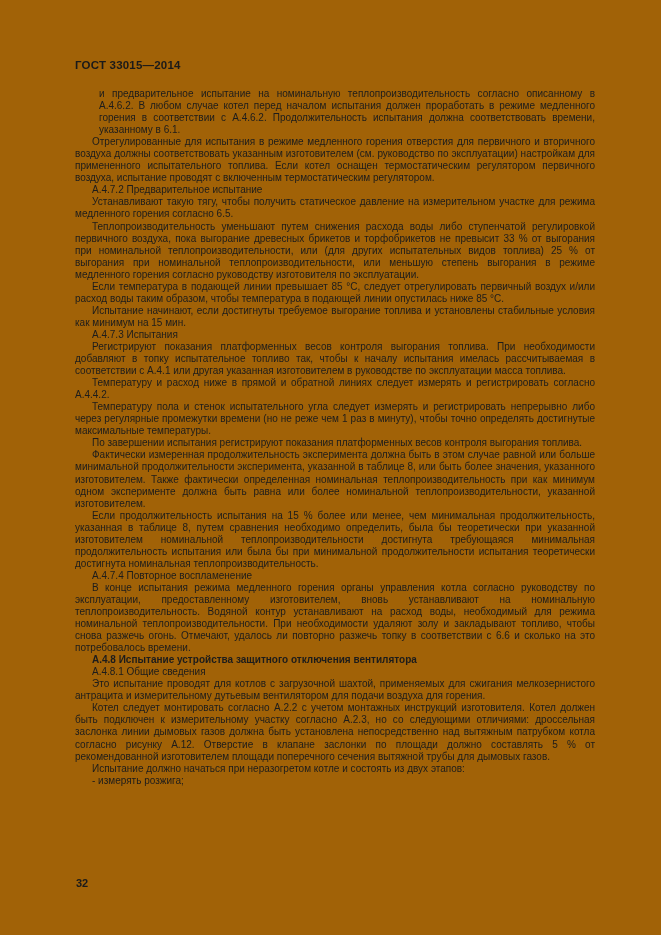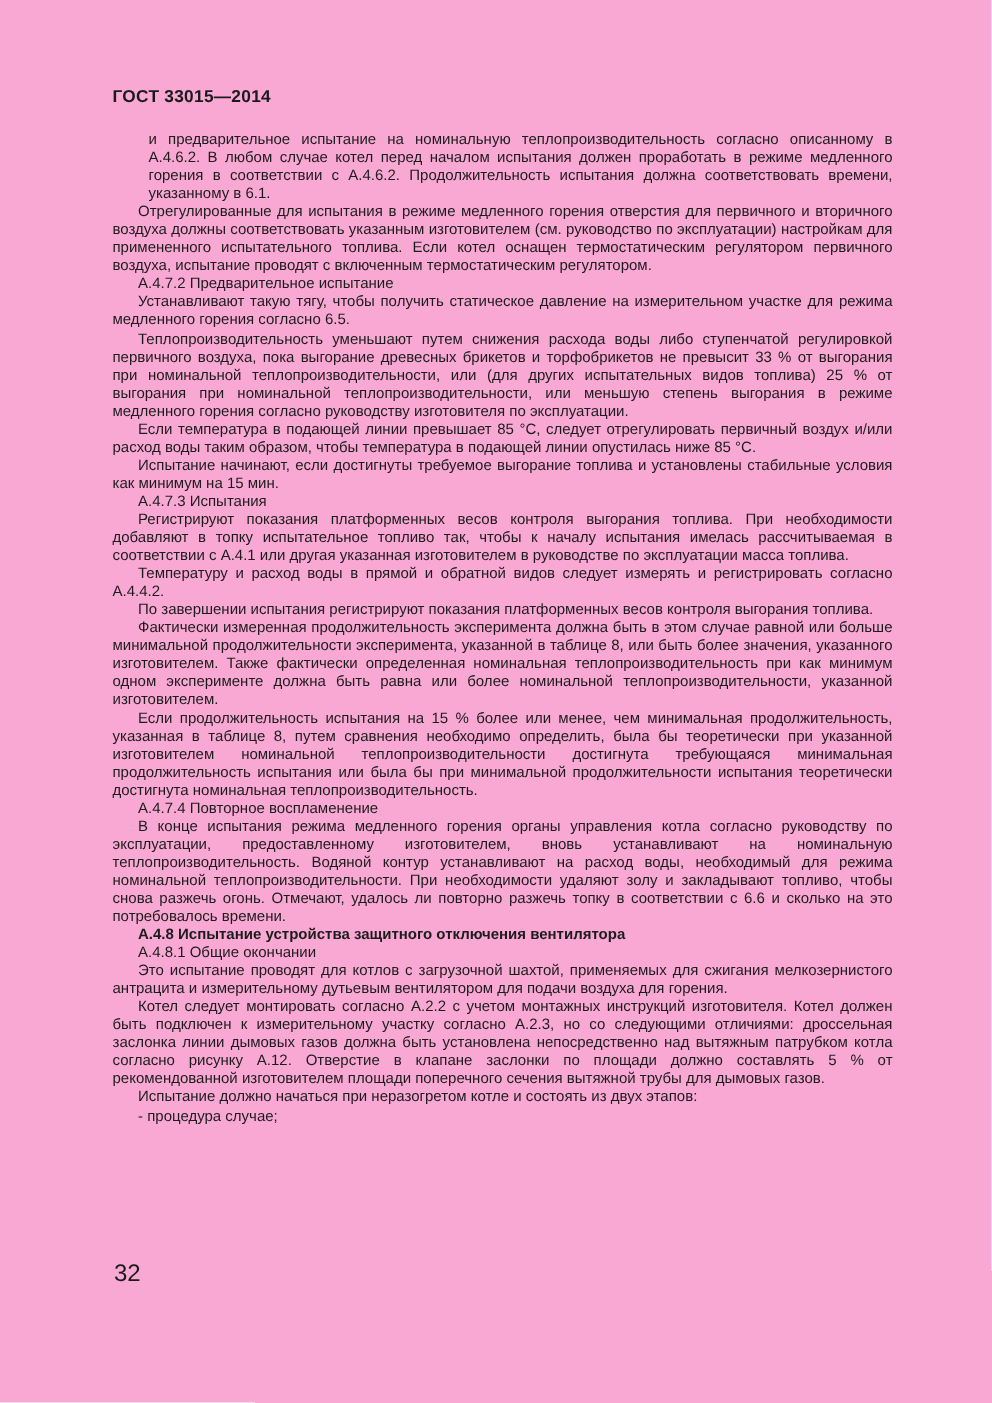--- a/index.html
+++ b/index.html
@@ -4,21 +4,21 @@
 <style>
   html, body {
     margin: 0;
     padding: 0;
     background: #ffffff;
   }
   .page {
     position: relative;
     width: 661px;
     height: 935px;
-    background: #f9a8d4;
+    background: #a16207;
     font-family: "Liberation Sans", sans-serif;
     color: #1c1c1c;
     overflow: hidden;
   }
   .doc-header {
     position: absolute;
     left: 75px;
     top: 59px;
     font-size: 11.5px;
     font-weight: bold;
@@ -40,49 +40,51 @@
   .doc-content p {
     margin: 0;
     padding: 0;
   }
   .doc-content p.flush { text-indent: 0; margin-left: 24px; }
   .doc-content p.indent { text-indent: 17px; }
   .doc-content p.indent-bold { text-indent: 17px; font-weight: bold; }
   .doc-footer {
     position: absolute;
     left: 76px;
-    top: 841px;
-    font-size: 16px;
+    top: 877px;
+    font-size: 11px;
     color: #1a1a1a;
+    font-weight: bold;
   }
 </style>
 </head>
 <body>
 
 <div class="page">
   <div class="doc-header">ГОСТ 33015—2014</div>
 
   <div class="doc-content">
       <p class="flush">и предварительное испытание на номинальную теплопроизводительность согласно описанному в А.4.6.2. В любом случае котел перед началом испытания должен проработать в режиме медленного горения в соответствии с А.4.6.2. Продолжительность испытания должна соответствовать времени, указанному в 6.1.</p>
       <p class="indent">Отрегулированные для испытания в режиме медленного горения отверстия для первичного и вторичного воздуха должны соответствовать указанным изготовителем (см. руководство по эксплуатации) настройкам для примененного испытательного топлива. Если котел оснащен термостатическим регулятором первичного воздуха, испытание проводят с включенным термостатическим регулятором.</p>
       <p class="indent">А.4.7.2 Предварительное испытание</p>
       <p class="indent">Устанавливают такую тягу, чтобы получить статическое давление на измерительном участке для режима медленного горения согласно 6.5.</p>
       <p class="indent">Теплопроизводительность уменьшают путем снижения расхода воды либо ступенчатой регулировкой первичного воздуха, пока выгорание древесных брикетов и торфобрикетов не превысит 33 % от выгорания при номинальной теплопроизводительности, или (для других испытательных видов топлива) 25 % от выгорания при номинальной теплопроизводительности, или меньшую степень выгорания в режиме медленного горения согласно руководству изготовителя по эксплуатации.</p>
       <p class="indent">Если температура в подающей линии превышает 85 °С, следует отрегулировать первичный воздух и/или расход воды таким образом, чтобы температура в подающей линии опустилась ниже 85 °С.</p>
       <p class="indent">Испытание начинают, если достигнуты требуемое выгорание топлива и установлены стабильные условия как минимум на 15 мин.</p>
       <p class="indent">А.4.7.3 Испытания</p>
       <p class="indent">Регистрируют показания платформенных весов контроля выгорания топлива. При необходимости добавляют в топку испытательное топливо так, чтобы к началу испытания имелась рассчитываемая в соответствии с А.4.1 или другая указанная изготовителем в руководстве по эксплуатации масса топлива.</p>
-      <p class="indent">Температуру и расход воды в прямой и обратной видов следует измерять и регистрировать согласно А.4.4.2.</p>
+      <p class="indent">Температуру и расход ниже в прямой и обратной линиях следует измерять и регистрировать согласно А.4.4.2.</p>
+      <p class="indent">Температуру пола и стенок испытательного угла следует измерять и регистрировать непрерывно либо через регулярные промежутки времени (но не реже чем 1 раз в минуту), чтобы точно определять достигнутые максимальные температуры.</p>
       <p class="indent">По завершении испытания регистрируют показания платформенных весов контроля выгорания топлива.</p>
       <p class="indent">Фактически измеренная продолжительность эксперимента должна быть в этом случае равной или больше минимальной продолжительности эксперимента, указанной в таблице 8, или быть более значения, указанного изготовителем. Также фактически определенная номинальная теплопроизводительность при как минимум одном эксперименте должна быть равна или более номинальной теплопроизводительности, указанной изготовителем.</p>
       <p class="indent">Если продолжительность испытания на 15 % более или менее, чем минимальная продолжительность, указанная в таблице 8, путем сравнения необходимо определить, была бы теоретически при указанной изготовителем номинальной теплопроизводительности достигнута требующаяся минимальная продолжительность испытания или была бы при минимальной продолжительности испытания теоретически достигнута номинальная теплопроизводительность.</p>
       <p class="indent">А.4.7.4 Повторное воспламенение</p>
       <p class="indent">В конце испытания режима медленного горения органы управления котла согласно руководству по эксплуатации, предоставленному изготовителем, вновь устанавливают на номинальную теплопроизводительность. Водяной контур устанавливают на расход воды, необходимый для режима номинальной теплопроизводительности. При необходимости удаляют золу и закладывают топливо, чтобы снова разжечь огонь. Отмечают, удалось ли повторно разжечь топку в соответствии с 6.6 и сколько на это потребовалось времени.</p>
       <p class="indent-bold">А.4.8 Испытание устройства защитного отключения вентилятора</p>
-      <p class="indent">А.4.8.1 Общие окончании</p>
+      <p class="indent">А.4.8.1 Общие сведения</p>
       <p class="indent">Это испытание проводят для котлов с загрузочной шахтой, применяемых для сжигания мелкозернистого антрацита и измерительному дутьевым вентилятором для подачи воздуха для горения.</p>
       <p class="indent">Котел следует монтировать согласно А.2.2 с учетом монтажных инструкций изготовителя. Котел должен быть подключен к измерительному участку согласно А.2.3, но со следующими отличиями: дроссельная заслонка линии дымовых газов должна быть установлена непосредственно над вытяжным патрубком котла согласно рисунку А.12. Отверстие в клапане заслонки по площади должно составлять 5 % от рекомендованной изготовителем площади поперечного сечения вытяжной трубы для дымовых газов.</p>
       <p class="indent">Испытание должно начаться при неразогретом котле и состоять из двух этапов:</p>
-      <p class="indent">- процедура случае;</p>
+      <p class="indent">- измерять розжига;</p>
     </div>
 
   <div class="doc-footer">32</div>
 </div>
 
 </body></html>

